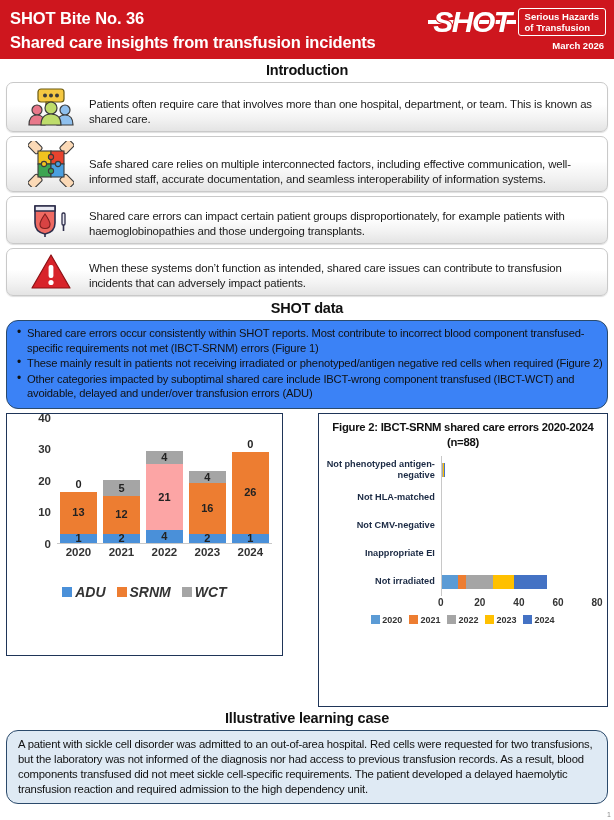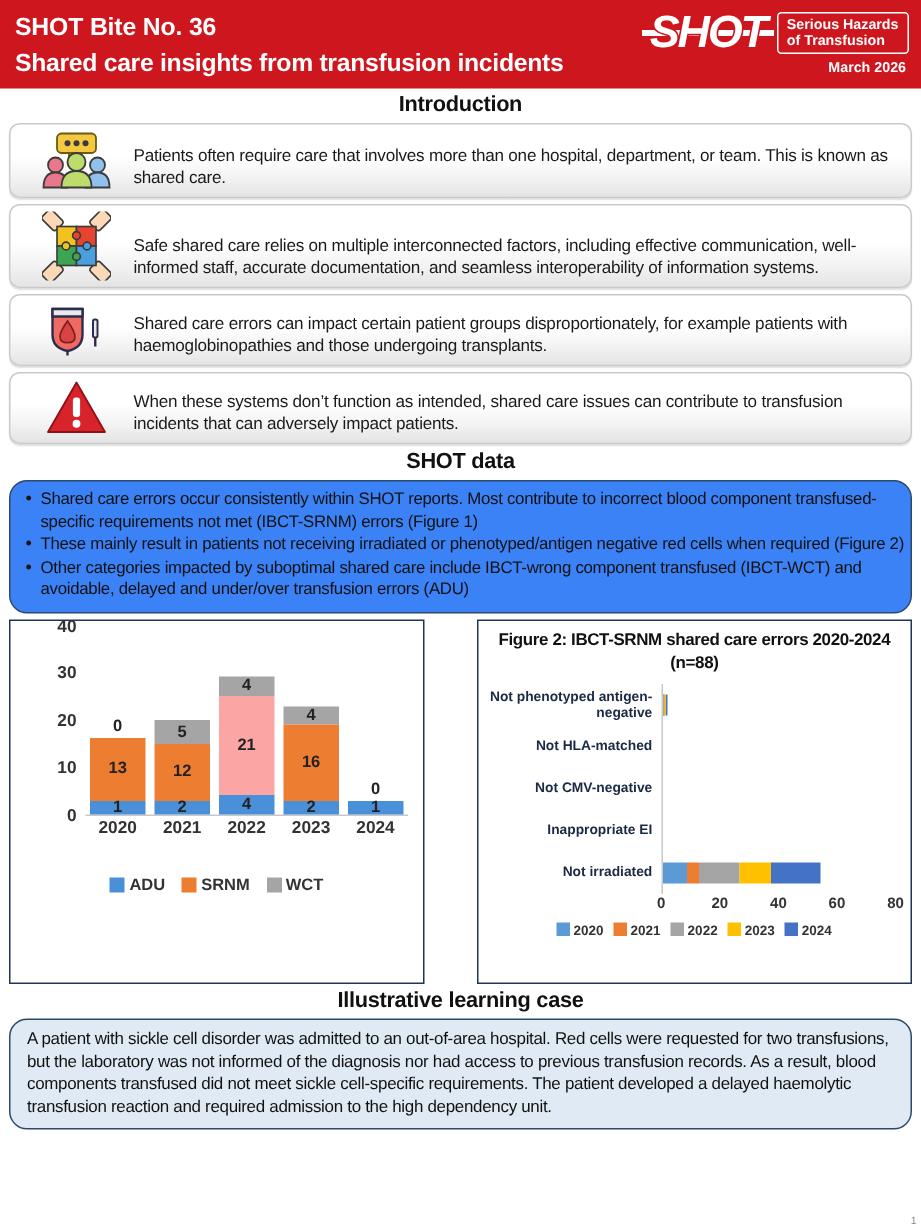--- a/index.html
+++ b/index.html
@@ -112,21 +112,21 @@
   .charts {
     display: flex; gap: 6px;
     padding: 4px 6px 0 6px;
   }
   .chart-panel {
     border: 1.6px solid #1f3558;
     background: #fff;
     position: relative;
   }
   .chart-panel.left  { width: 291px; height: 243px; }
-  .chart-panel.right { width: 305px; height: 243px; margin-left: 29px; }
+  .chart-panel.right { width: 305px; height: 294px; margin-left: 29px; }
   .chart-title {
     text-align: center; font-size: 11.3px; font-weight: bold;
     color: #111; line-height: 1.32; padding: 6px 12px 0 12px;
     letter-spacing: -0.25px;
   }
 
   
   .f1-plot { position: relative; width: 100%; height: 146px; margin-top: 4px; }
   .f1-yaxis {
     position: absolute; left: 14px; top: 0; width: 30px; height: 126px;
@@ -154,21 +154,21 @@
   .f1-xlabels div {
     width: 17%; text-align: center;
     font-size: 11.5px; font-weight: bold; color: #333;
   }
   .f1-legend {
     display: flex; justify-content: center; gap: 11px;
     margin-top: 20px;
   }
   .f1-legend .li { display: flex; align-items: center; gap: 3px; }
   .f1-legend .sw { width: 10px; height: 10px; display: inline-block; }
-  .f1-legend .lb { font-size: 11px; font-weight: bold; color: #333; }
+  .f1-legend .lb { font-size: 14px; font-weight: bold; color: #333; font-style: italic; }
 
   
   .f2-plot { position: relative; width: 100%; height: 155px; margin-top: 6px; }
   .f2-rows { position: absolute; left: 0; top: 0; right: 10px; height: 140px; }
   .f2-row { display: flex; align-items: center; height: 28px; }
   .f2-cat {
     width: 122px; flex: 0 0 122px; text-align: right; padding-right: 6px;
     font-size: 9.2px; font-weight: bold; color: #1b2a44; line-height: 1.18;
   }
   .f2-track { flex: 1; height: 100%; position: relative; border-left: 1px solid #c8c8c8; }
@@ -366,20 +366,23 @@
                 <span>16</span>
               </div>
               <div class="f1-seg" style="height: 9px; background: rgb(74, 144, 217);">
                 <span>2</span>
               </div>
             </div>
             <div class="f1-col">
               <div class="f1-seg zero-top" style="height: 13px;">
                 <span>0</span>
               </div>
+              <div class="f1-seg" style="height: 81.9px; background: rgb(237, 125, 49);">
+                <span>26</span>
+              </div>
               <div class="f1-seg" style="height: 9px; background: rgb(74, 144, 217);">
                 <span>1</span>
               </div>
             </div>
           </div>
         <div class="f1-xlabels" id="f1-xlabels">
             <div>2020</div>
             <div>2021</div>
             <div>2022</div>
             <div>2023</div>

